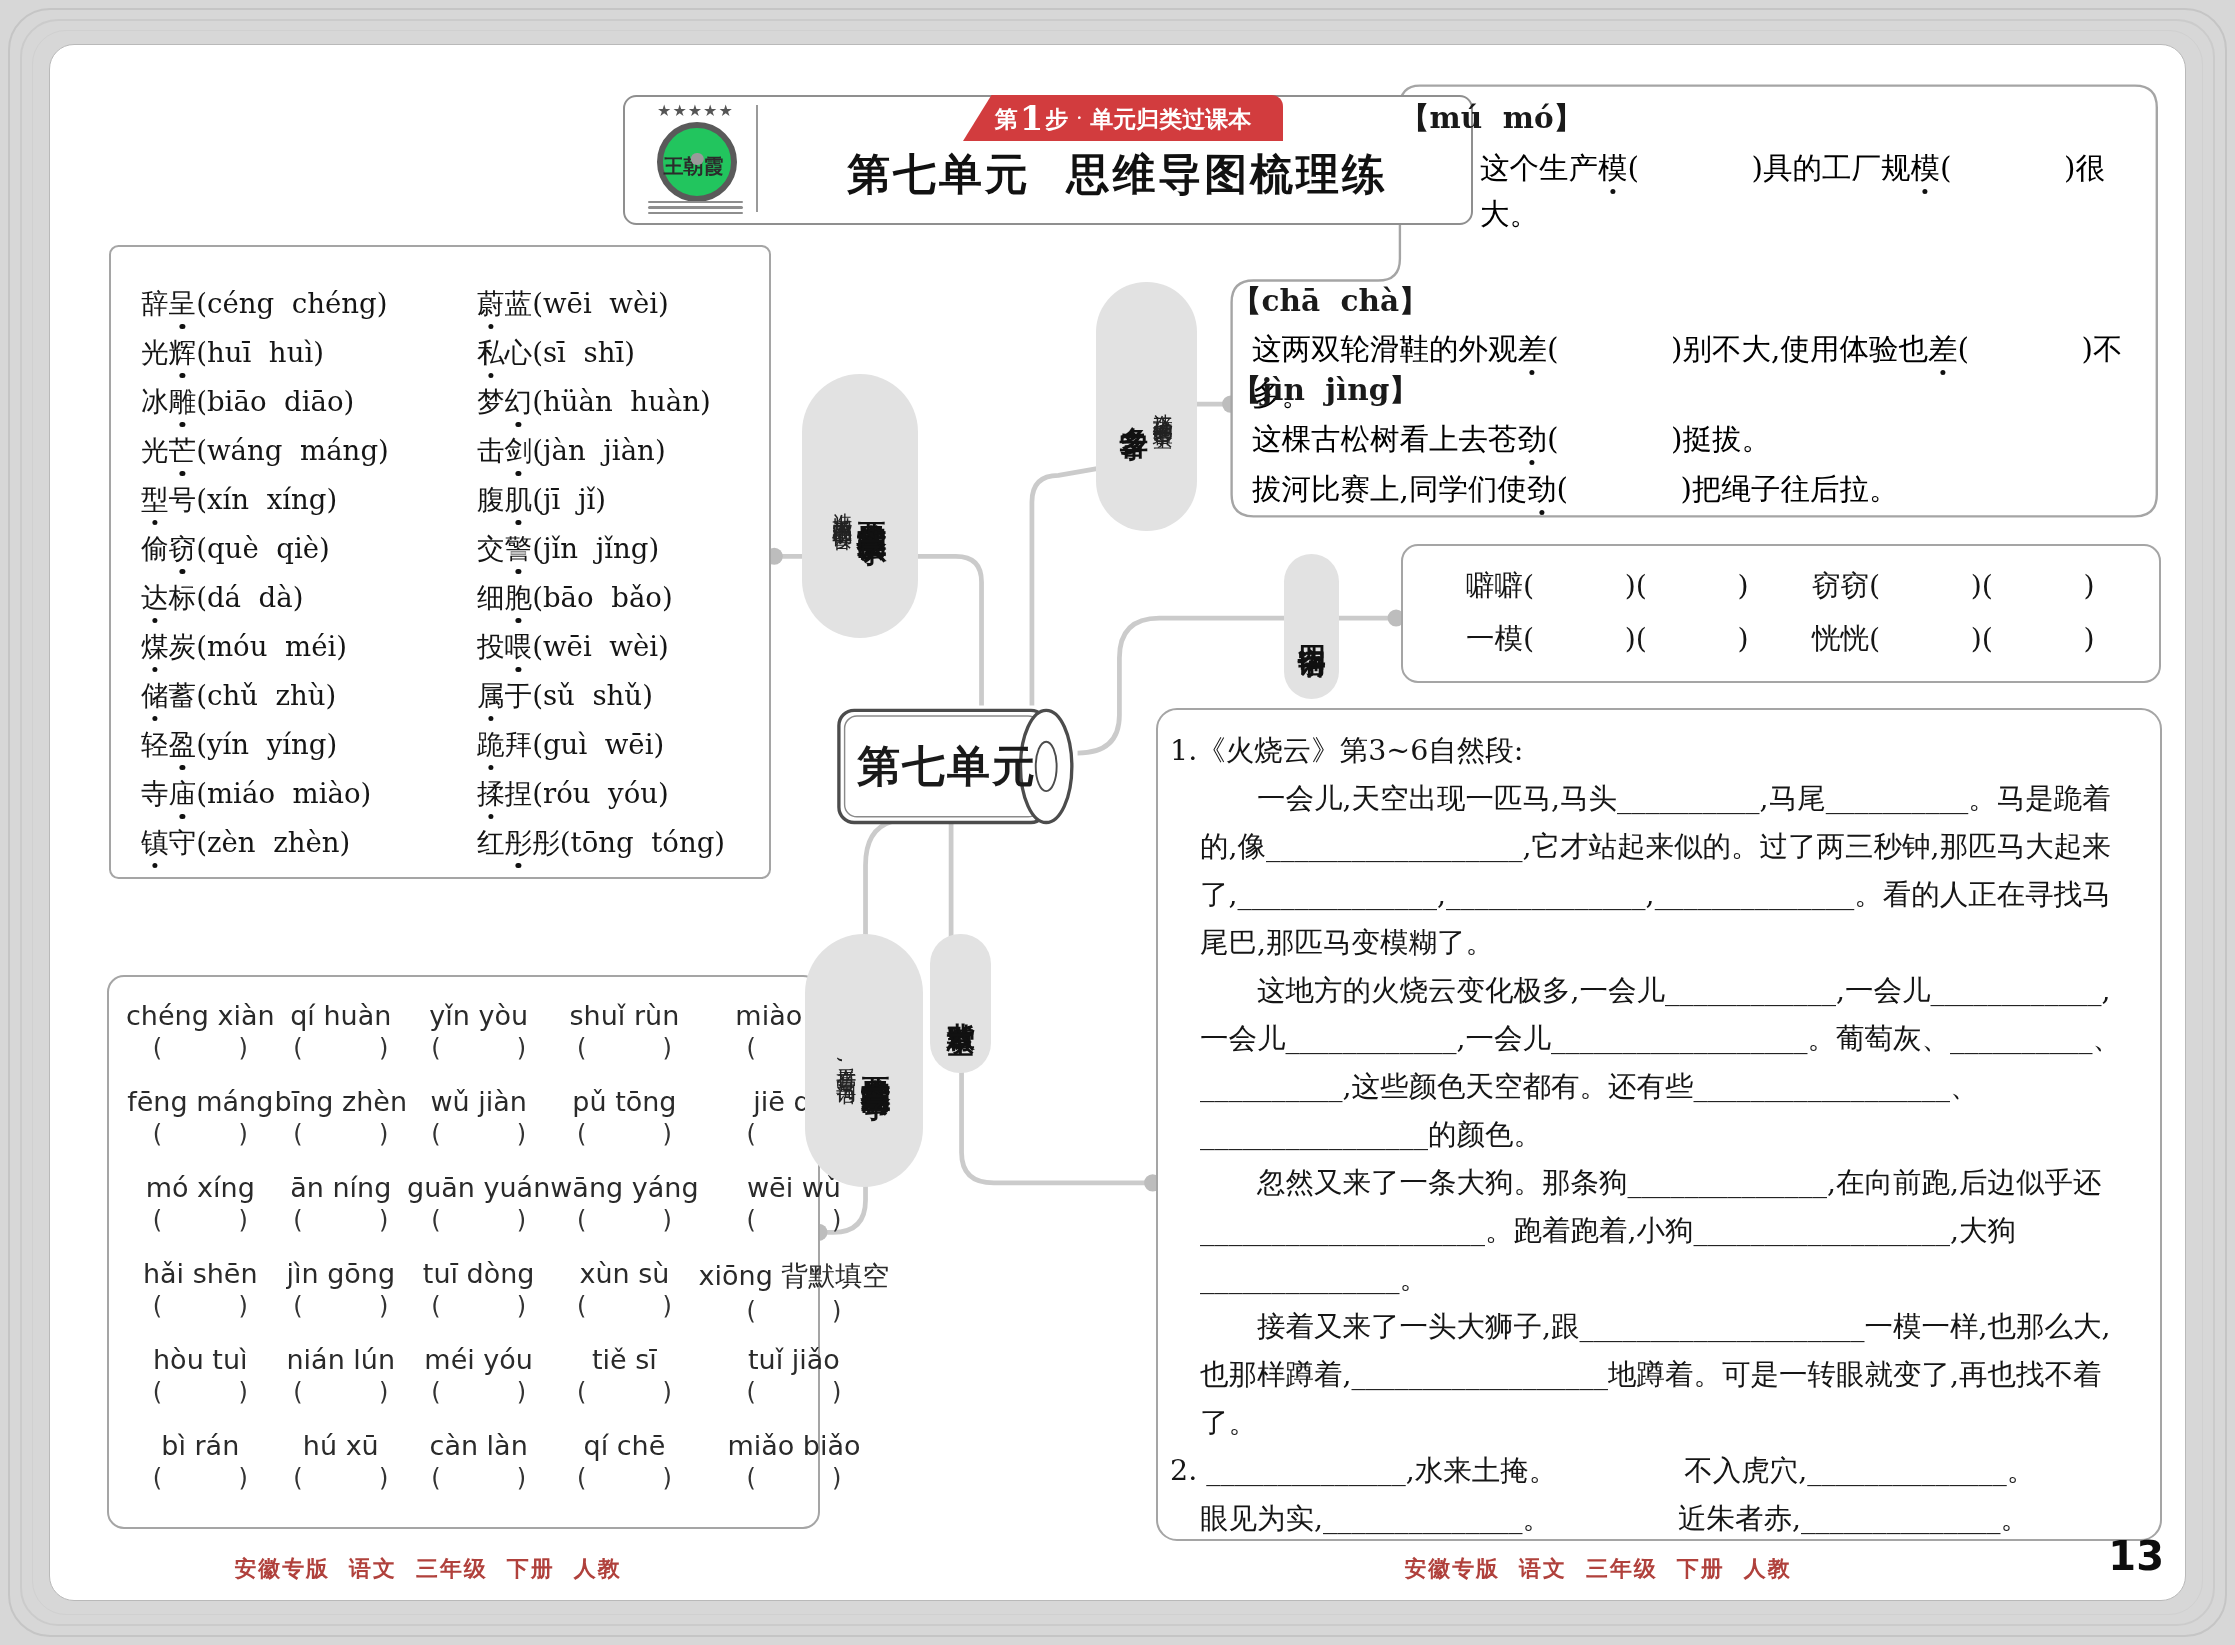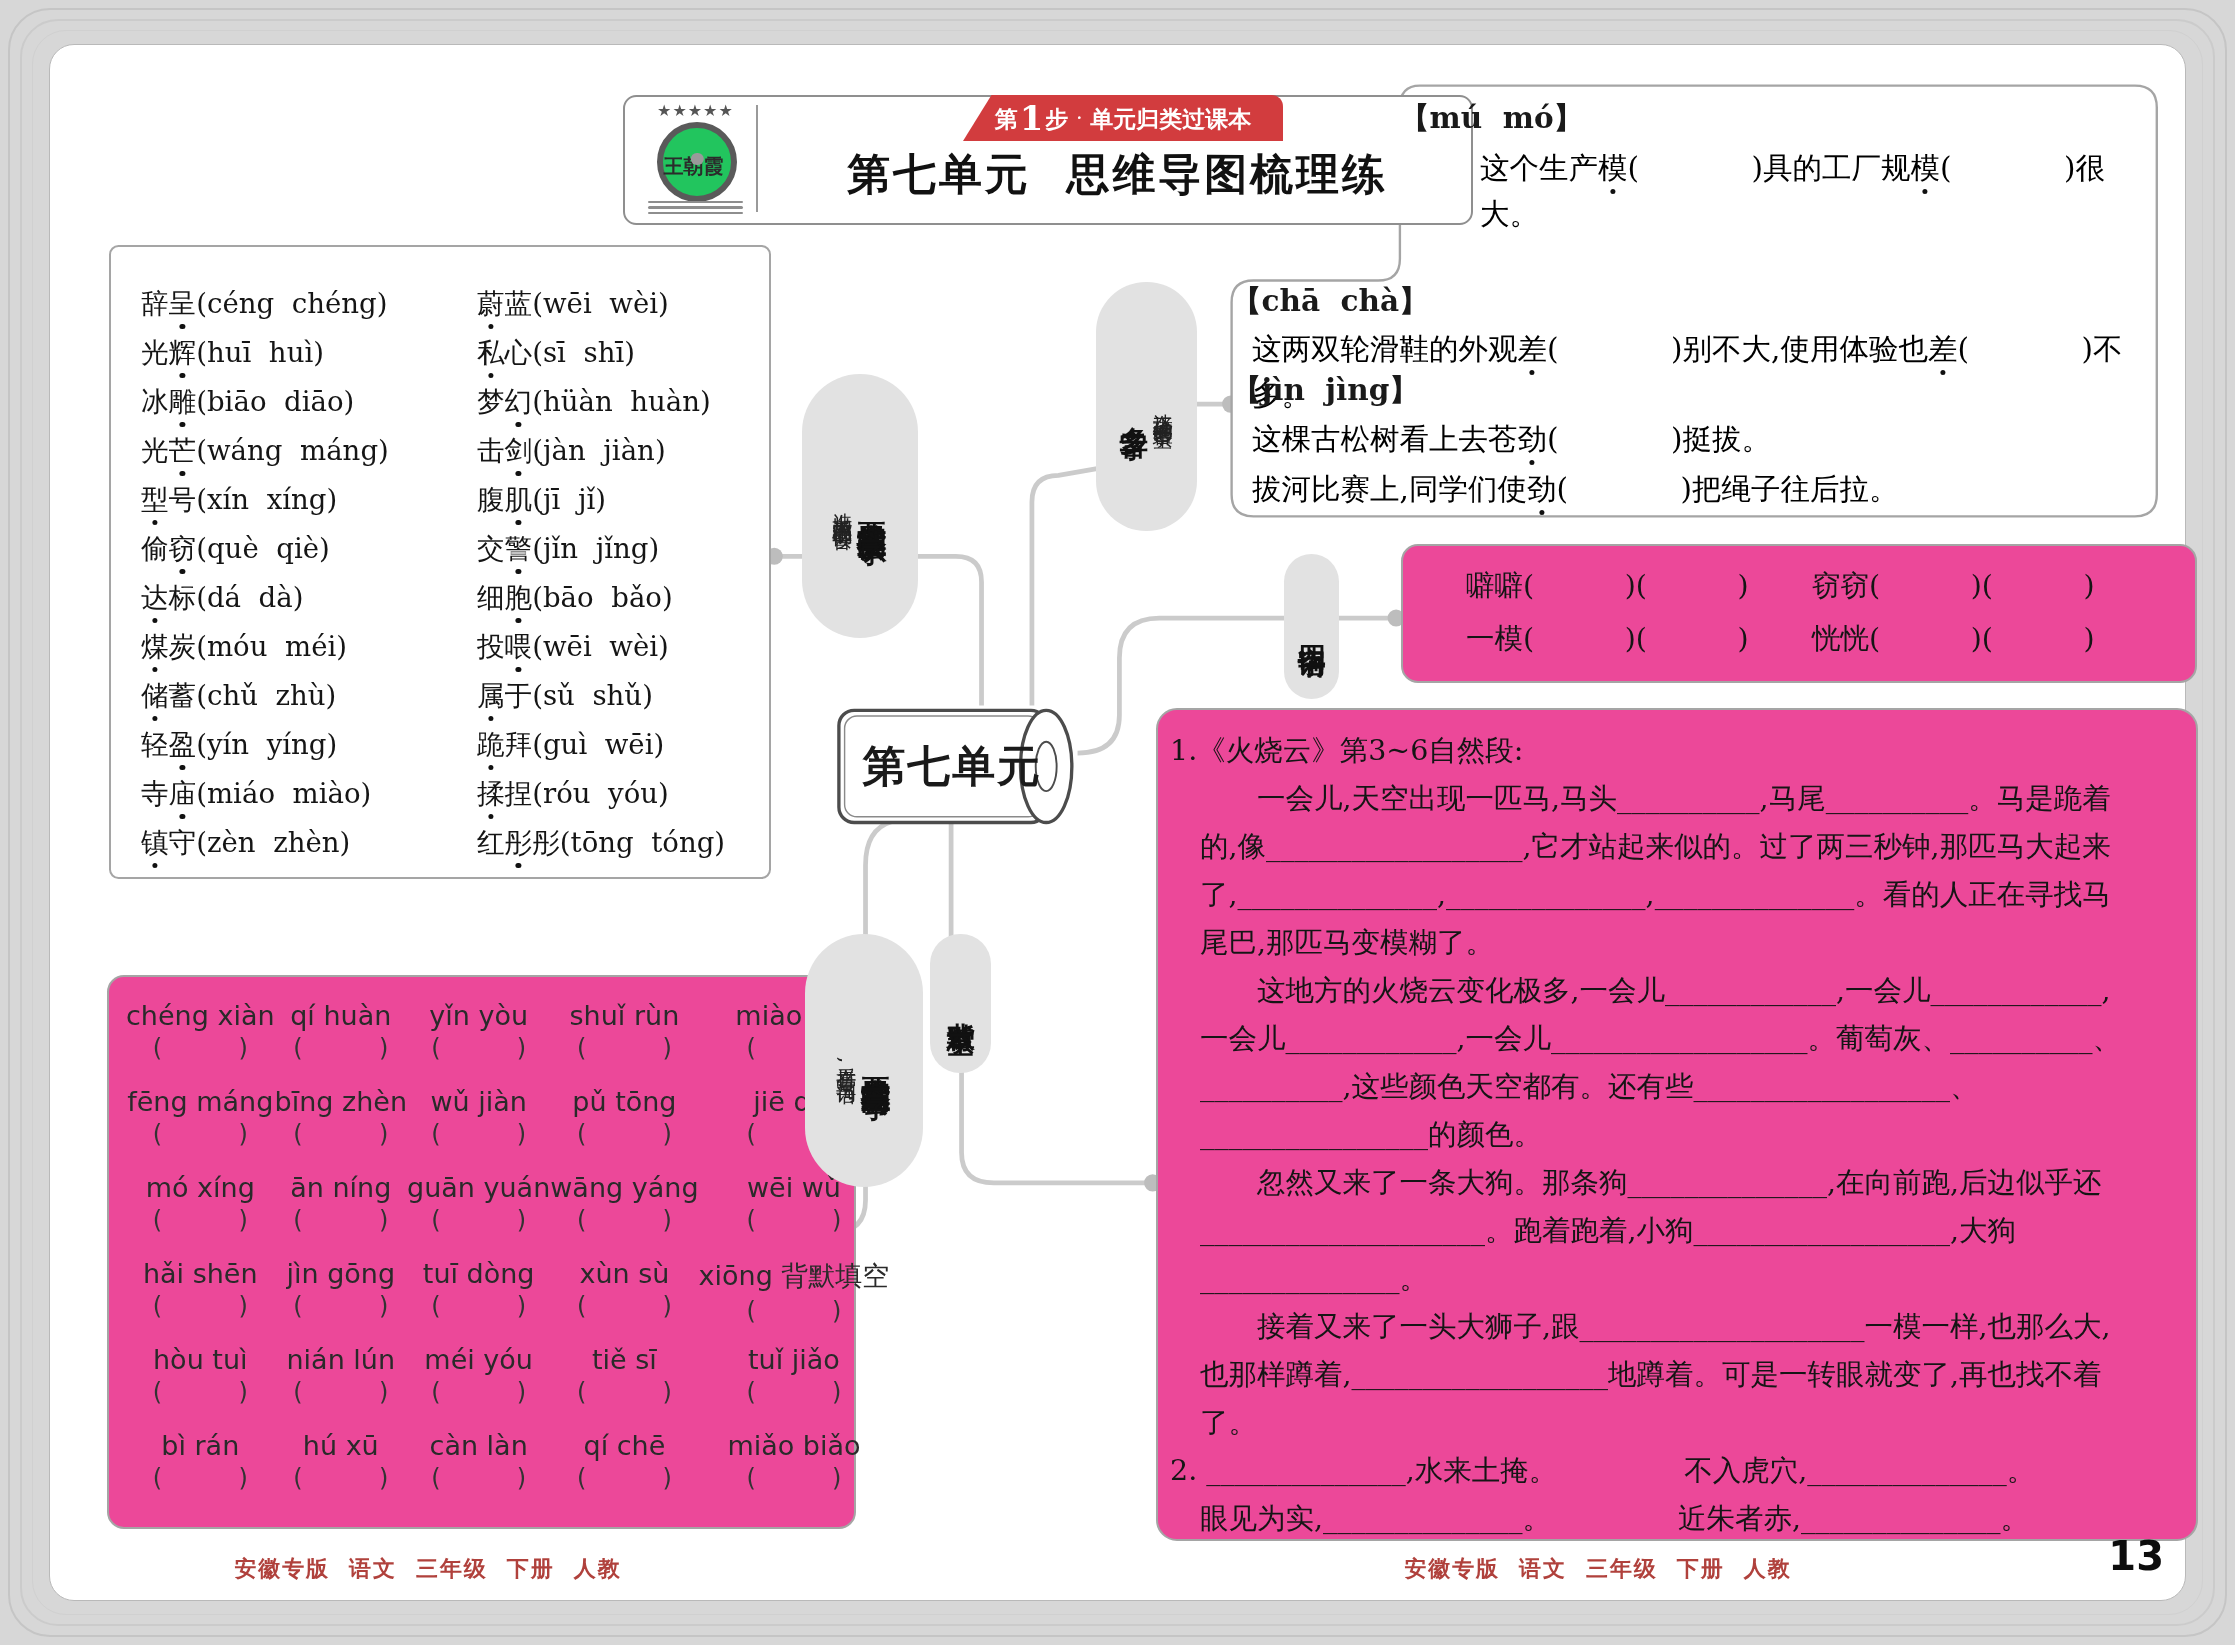--- a/index.html
+++ b/index.html
@@ -36,21 +36,21 @@
   .badge span{line-height:1;}
   .badge .b-sm{font-size:23px;font-weight:700;}
   .badge .b-num{font-size:34px;font-weight:800;margin:0 1.9px;}
   .badge .b-sep{font-size:21px;margin:0 7.6px;}
   .hdr-title{position:absolute;left:152px;top:49px;width:681px;text-align:center;
              font-family:"DejaVu Serif",serif;font-size:43px;font-weight:800;letter-spacing:2.9px;
              white-space:pre;color:#111;}
 
   
   .wbox{background:#fff;border:2.4px solid #a5a5a5;border-radius:9.5px;}
-  .rbox{background:#ec4899;border:2.4px solid #a5a5a5;border-radius:19px;padding-left:36px;}
+  .rbox{background:#ffffff;border:2.4px solid #a5a5a5;border-radius:19px;}
 
   
   .renzi-box{left:109px;top:245px;width:658px;height:630px;}
   .word-col{position:absolute;top:32px;}
   .word-line{font-family:"DejaVu Serif",serif;font-size:27.6px;line-height:49px;white-space:pre;color:#151515;}
   .dt{position:relative;}
   .dt::after{content:"";position:absolute;left:50%;bottom:-0.32em;transform:translateX(-50%);
              width:5.2px;height:5.2px;border-radius:50%;background:#111;}
 
   
@@ -79,21 +79,21 @@
   .xz-br{font-size:24px;color:#333;white-space:pre;margin-top:2.9px;}
 
   
   .beimo-box{left:1156px;top:708px;width:1002px;height:829px;border-radius:21px;}
   .bm-content{position:absolute;left:42px;top:17px;width:934px;font-family:"DejaVu Serif",serif;
               font-size:28.5px;line-height:48px;color:#151515;}
   .bm-num{margin-left:-30px;white-space:pre-wrap;}
   .bm-p{text-indent:2em;white-space:pre-wrap;}
 
   
-  .node-label{left:852px;top:738px;width:190px;text-align:right;z-index:4;
+  .node-label{left:852px;top:738px;width:190px;text-align:center;z-index:4;
               font-family:"DejaVu Serif",serif;font-size:43px;font-weight:800;letter-spacing:1.9px;}
 
   
   .footer-txt{position:absolute;z-index:3;width:418px;text-align:center;
               font-family:"DejaVu Serif",serif;font-size:22px;font-weight:700;letter-spacing:1.9px;white-space:pre;}
   .page-num{position:absolute;z-index:3;left:2078px;top:1533px;width:86px;text-align:right;
             font-size:40px;font-weight:800;color:#0d0d0d;}
 </style>
 </head>
 <body>

